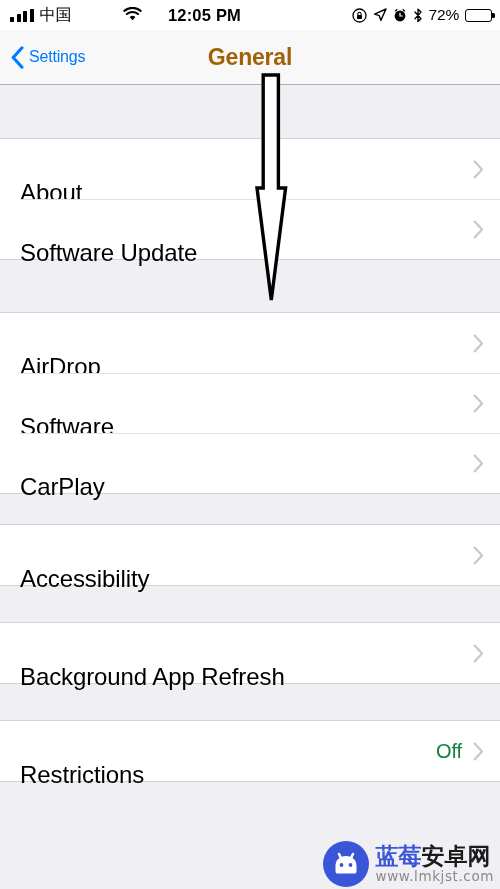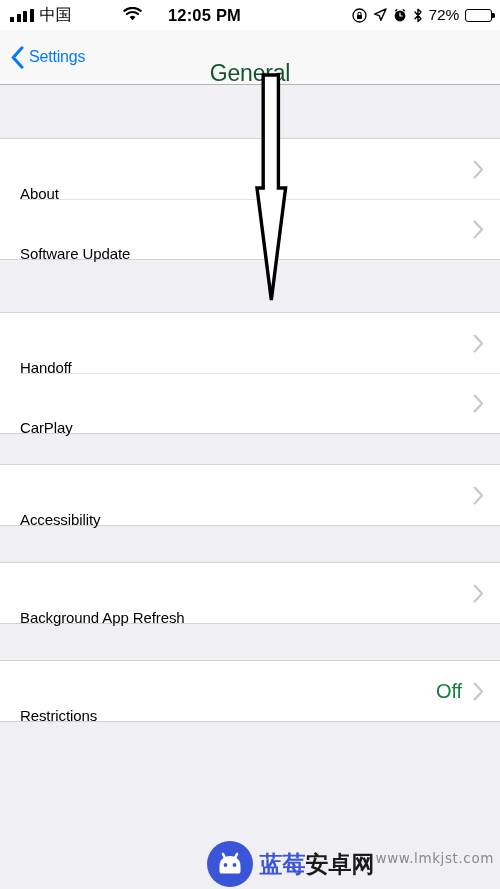--- a/index.html
+++ b/index.html
@@ -85,23 +85,23 @@
   .back-btn {
     position: absolute; left: 11px; top: 0; height: 54px;
     display: flex; align-items: center; gap: 5px;
     cursor: pointer;
   }
   .back-chevron { width: 13px; height: 23px; display: block; }
   .back-label {
     font-size: 16px; color: #007aff; letter-spacing: -0.2px;
   }
   .nav-title {
-    position: absolute; left: 0; top: 16px; width: 500px; height: 54px;
+    position: absolute; left: 0; top: 0; width: 500px; height: 54px;
     display: flex; align-items: center; justify-content: center;
-    font-size: 23px; font-weight: normal; color: #14532d;
+    font-size: 23px; font-weight: bold; color: #a16207;
     letter-spacing: -0.2px;
   }
 
   
   .content {
     position: absolute; top: 86px; left: 0;
     width: 500px; height: 803px;
     background: #efeff4;
     overflow: hidden;
   }
@@ -117,21 +117,21 @@
     display: flex; align-items: center;
     background: #ffffff;
     cursor: pointer;
   }
   .row + .row::before {
     content: ""; position: absolute; left: 20px; top: 0;
     width: 480px; height: 1px; background: #e3e3e5;
   }
   .row-label {
     margin-left: 20px;
-    font-size: 15px; color: #000;
+    font-size: 24px; color: #000;
     letter-spacing: -0.1px;
     line-height: 1;
     margin-top: 48px;
   }
   .row-right {
     margin-left: auto; margin-right: 16px;
     display: flex; align-items: center; gap: 11px;
   }
   .row-value {
     font-size: 20px; color: #15803d; letter-spacing: -0.1px;
@@ -150,21 +150,21 @@
     position: absolute; right: 6px; bottom: 2px;
     display: flex; align-items: center; gap: 7px;
     z-index: 30;
   }
   .wm-logo {
     width: 46px; height: 46px; border-radius: 50%;
     background: #3b55d9;
     display: flex; align-items: center; justify-content: center;
     flex: none;
   }
-  .wm-text { display: flex; flex-direction: row; gap: 1px; }
+  .wm-text { display: flex; flex-direction: column; gap: 1px; }
   .wm-cn {
     font-size: 23px; font-weight: bold; letter-spacing: 0px;
     font-family: "DejaVu Sans", sans-serif; line-height: 1.08;
   }
   .wm-cn .b { color: #3b55d9; }
   .wm-cn .d { color: #1b1b1b; }
   .wm-url {
     font-size: 13.5px; color: #8a8a8a; letter-spacing: 0.6px;
     font-family: "DejaVu Sans", sans-serif; line-height: 1;
   }
@@ -261,21 +261,31 @@
                 <svg class="chev" viewBox="0 0 11 19">
                   <path d="M1.6 1.6 L9 9.5 L1.6 17.4" stroke="#c7c7cc" stroke-width="2.2" fill="none" stroke-linecap="round" stroke-linejoin="round"></path>
                 </svg>
               </span>
             </span>
           </div>
         </div>
         <div class="gap" style="height: 52px;"></div>
         <div class="group">
           <div class="row">
-            <span class="row-label">Handoff</span>
+            <span class="row-label">AirDrop</span>
+            <span class="row-right">
+              <span>
+                <svg class="chev" viewBox="0 0 11 19">
+                  <path d="M1.6 1.6 L9 9.5 L1.6 17.4" stroke="#c7c7cc" stroke-width="2.2" fill="none" stroke-linecap="round" stroke-linejoin="round"></path>
+                </svg>
+              </span>
+            </span>
+          </div>
+          <div class="row">
+            <span class="row-label">Software</span>
             <span class="row-right">
               <span>
                 <svg class="chev" viewBox="0 0 11 19">
                   <path d="M1.6 1.6 L9 9.5 L1.6 17.4" stroke="#c7c7cc" stroke-width="2.2" fill="none" stroke-linecap="round" stroke-linejoin="round"></path>
                 </svg>
               </span>
             </span>
           </div>
           <div class="row">
             <span class="row-label">CarPlay</span>

